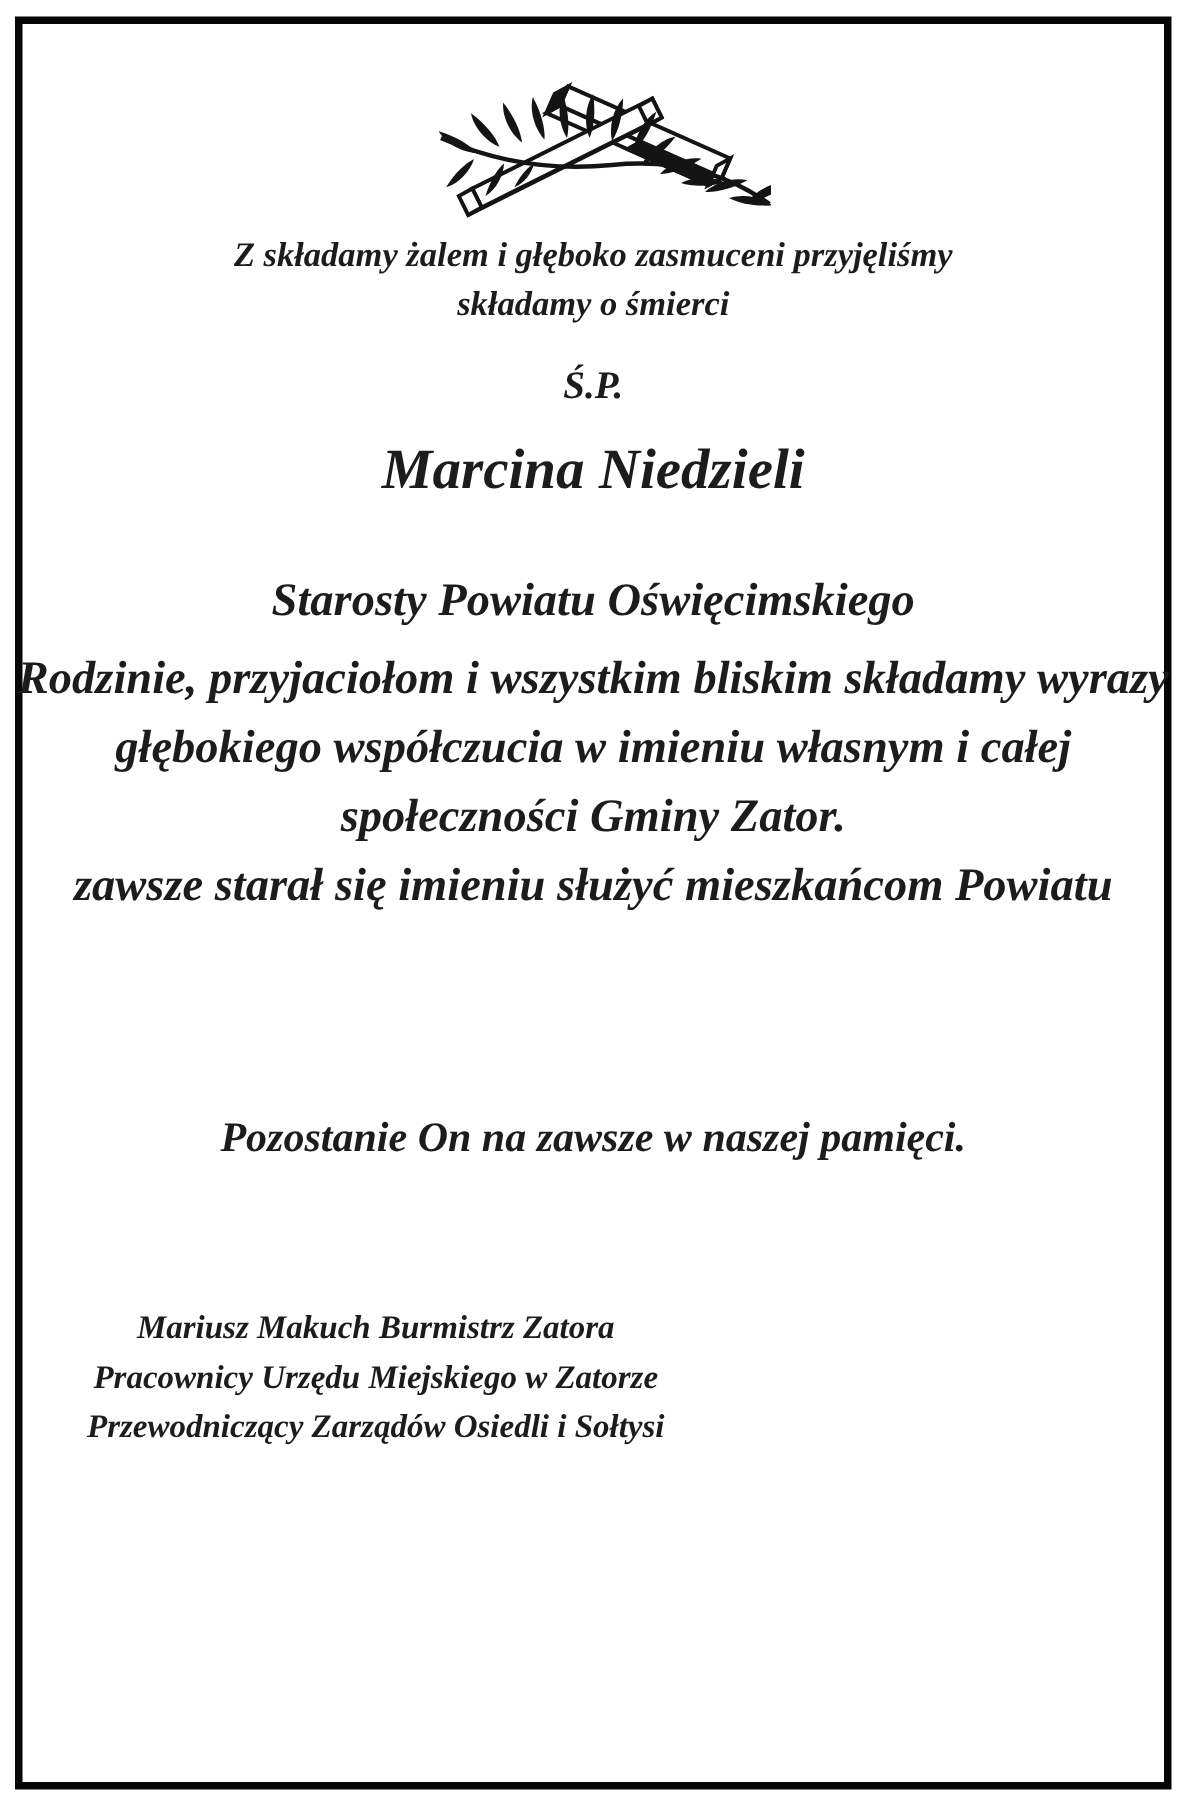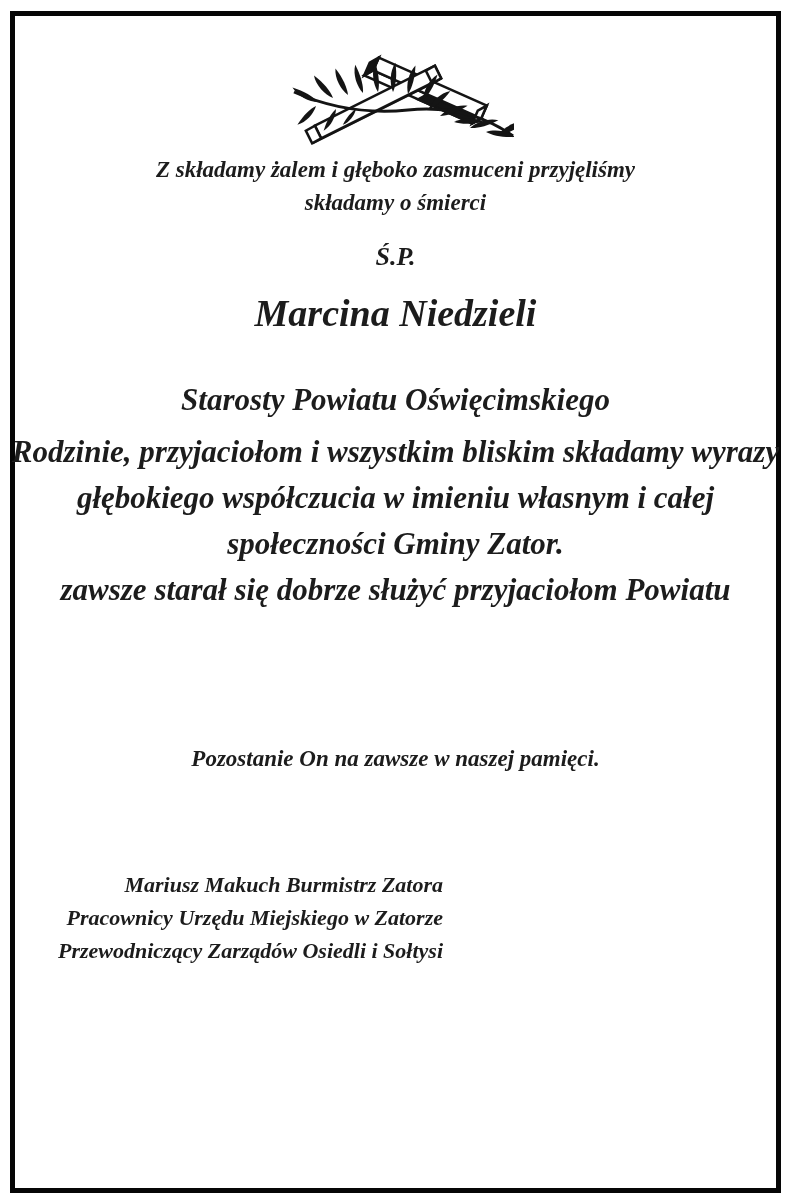--- a/index.html
+++ b/index.html
@@ -68,30 +68,30 @@
     line-height: 42px;
     margin-top: 31px;
   }
   .body-par {
     top: 429px;
     font-size: 31px;
     line-height: 46px;
   }
   .closing {
     top: 736px;
-    font-size: 23px;
+    font-size: 28px;
     line-height: 46px;
   }
   .signatures {
     position: absolute;
     left: 58px;
     top: 868px;
     font-size: 22px;
     line-height: 33px;
-    text-align: right;
+    text-align: center;
     font-family: Liberation Serif, serif;
   }
 </style>
 </head>
 <body>
 
 <div class="frame"></div>
 
 <div class="cross-wrap">
   <svg viewBox="0 0 226 100" width="226" height="100" aria-hidden="true">
@@ -154,21 +154,21 @@
 <div class="abs centered bi sp">Ś.P.</div>
 
 <div class="abs centered bi name">Marcina Niedzieli</div>
 
 <div class="abs centered bi dec-title">Starosty Powiatu Oświęcimskiego</div>
 
 <div class="abs centered bi body-par nowrap">
   <div>Rodzinie, przyjaciołom i wszystkim bliskim składamy wyrazy</div>
   <div>głębokiego współczucia w imieniu własnym i całej</div>
   <div>społeczności Gminy Zator.</div>
-  <div>zawsze starał się dobrze służyć przyjaciołom Powiatu</div>
+  <div>zawsze starał się imieniu służyć mieszkańcom Powiatu</div>
 </div>
 
 <div class="abs centered bi closing">Pozostanie On na zawsze w naszej pamięci.</div>
 
 <div class="signatures bi nowrap">
   <div>Mariusz Makuch Burmistrz Zatora</div>
   <div>Pracownicy Urzędu Miejskiego w Zatorze</div>
   <div>Przewodniczący Zarządów Osiedli i Sołtysi</div>
 </div>
 

